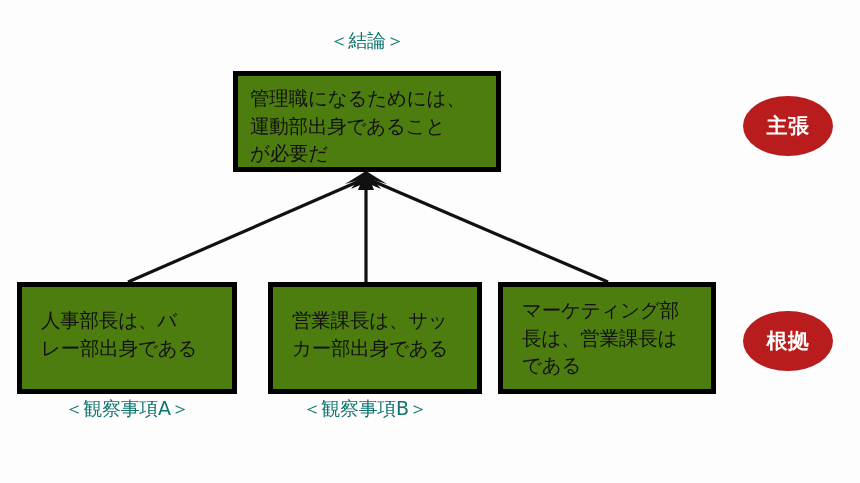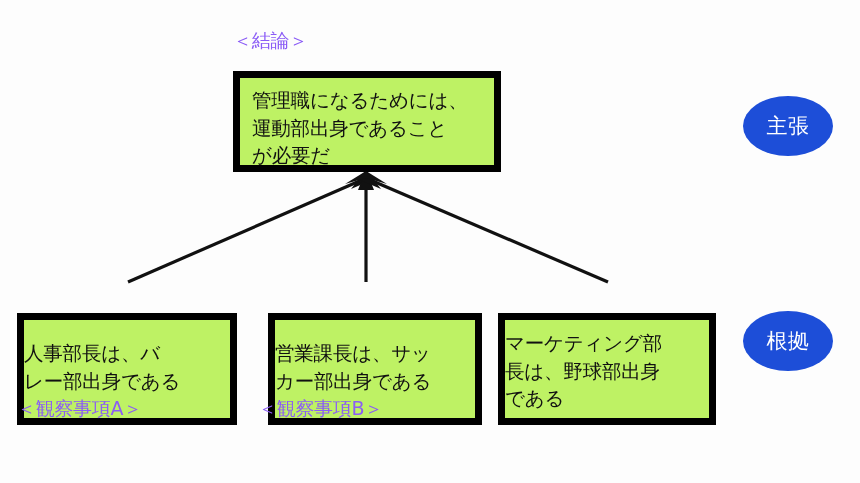--- a/index.html
+++ b/index.html
@@ -23,22 +23,22 @@
     top: 0;
     width: 860px;
     height: 483px;
     pointer-events: none;
   }
 
   
   .node-box {
     position: absolute;
     box-sizing: border-box;
-    background: #bef264;
-    border: 7px solid #000000;
+    background: #4d7c0f;
+    border: 5px solid #000000;
     display: flex;
     align-items: center;
   }
   .node-text {
     display: block;
     width: 100%;
     color: #111111;
     font-size: 19.5px;
     line-height: 1.42;
     letter-spacing: -0.2px;
@@ -53,54 +53,55 @@
     height: 101px;
     padding: 6px 10px 6px 12px;
     align-items: flex-start;
   }
   #conclusion-box .node-text { padding-top: 3px; }
 
   
   .evidence-box {
     top: 282px;
     height: 112px;
-    padding: 4px 9px 4px 0;
+    padding: 4px 9px 4px 19px;
     align-items: flex-start;
-    margin-top: 31px;
   }
   .evidence-box .node-text { padding-top: 16px; }
   #evidence-box-a { left: 17px;  width: 220px; }
   #evidence-box-b { left: 268px; width: 214px; }
   #evidence-box-c { left: 498px; width: 218px; }
   #evidence-box-c .node-text { padding-top: 6px; }
 
   
   .caption {
     position: absolute;
-    color: #8b5cf6;
+    color: #0f766e;
     font-size: 19px;
     letter-spacing: -0.3px;
     white-space: nowrap;
+    text-align: center;
   }
   #conclusion-caption { left: 233px; top: 28px; width: 268px; }
   .evidence-caption { top: 396px; }
   #evidence-caption-a { left: 17px;  width: 220px; }
   #evidence-caption-b { left: 258px; width: 214px; }
   #evidence-caption-c { left: 498px; width: 218px; }
 
   
   .role-ellipse {
     position: absolute;
     width: 90px;
     height: 60px;
     border-radius: 50%;
-    background: #1d4ed8;
+    background: #b91c1c;
     display: flex;
     align-items: center;
     justify-content: center;
+    font-weight: bold;
   }
   .role-ellipse .role-label {
     color: #ffffff;
     font-size: 21px;
     letter-spacing: 0.5px;
     line-height: 1;
   }
   #role-claim    { left: 743px; top: 96px; }
   #role-grounds  { left: 743px; top: 311px; }
 </style>
@@ -140,21 +141,21 @@
   <div class="caption evidence-caption" id="evidence-caption-a">＜観察事項A＞</div>
 
   <div class="node-box evidence-box" id="evidence-box-b">
     <span class="node-text">営業課長は、サッ
 カー部出身である</span>
   </div>
   <div class="caption evidence-caption" id="evidence-caption-b">＜観察事項B＞</div>
 
   <div class="node-box evidence-box" id="evidence-box-c">
     <span class="node-text">マーケティング部
-長は、野球部出身
+長は、営業課長は
 である</span>
   </div>
 
   <div class="role-ellipse" id="role-claim">
     <span class="role-label">主張</span>
   </div>
   <div class="role-ellipse" id="role-grounds">
     <span class="role-label">根拠</span>
   </div>
 

